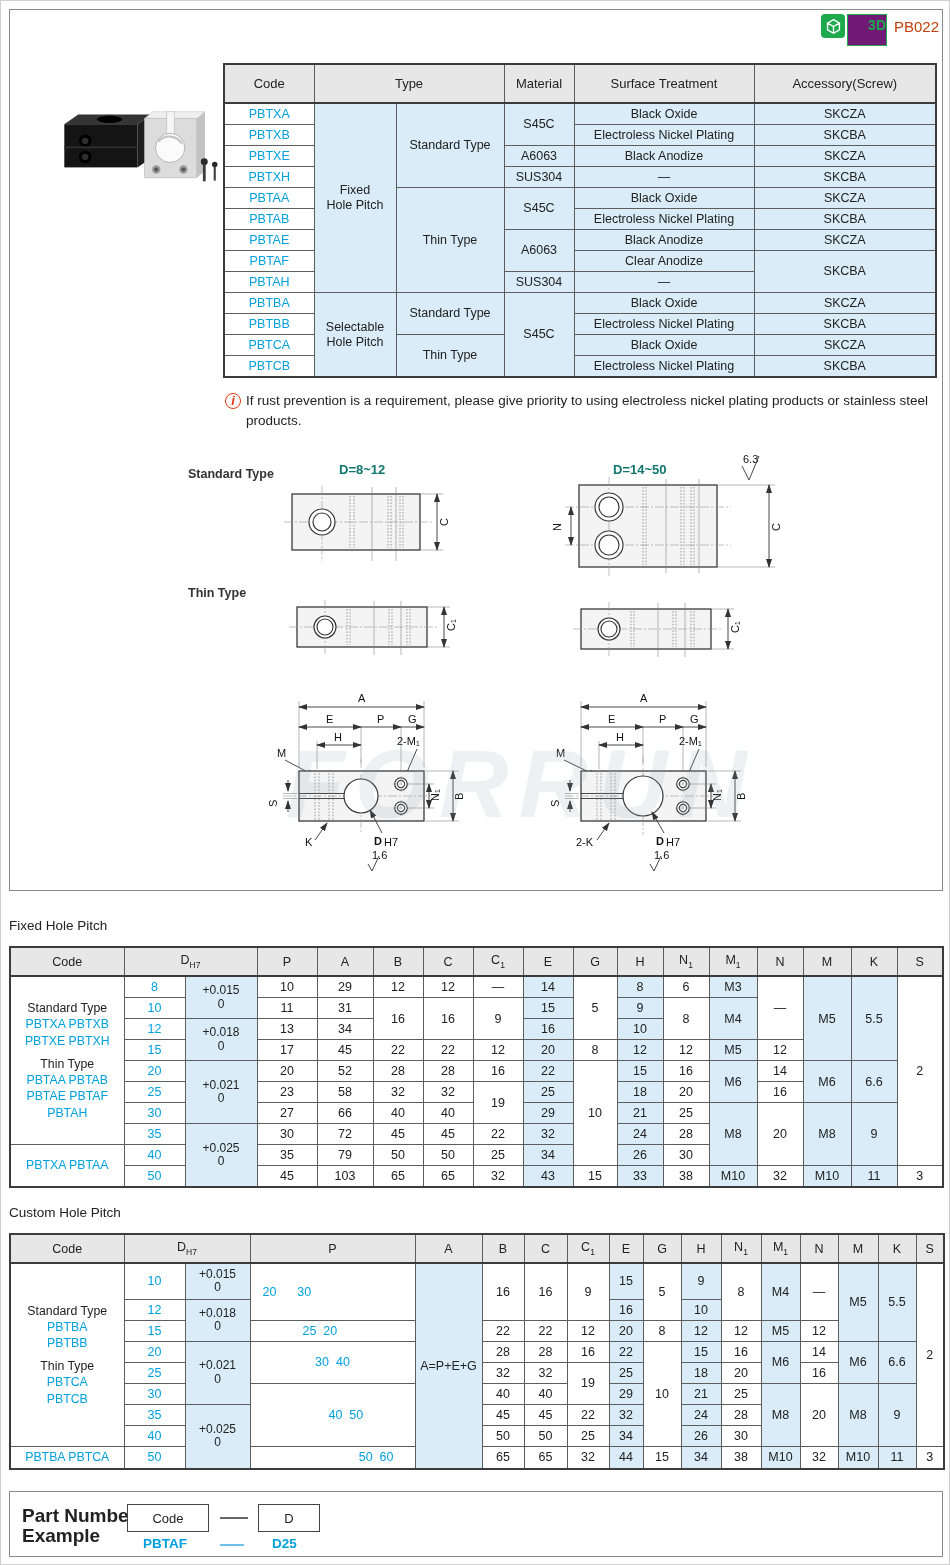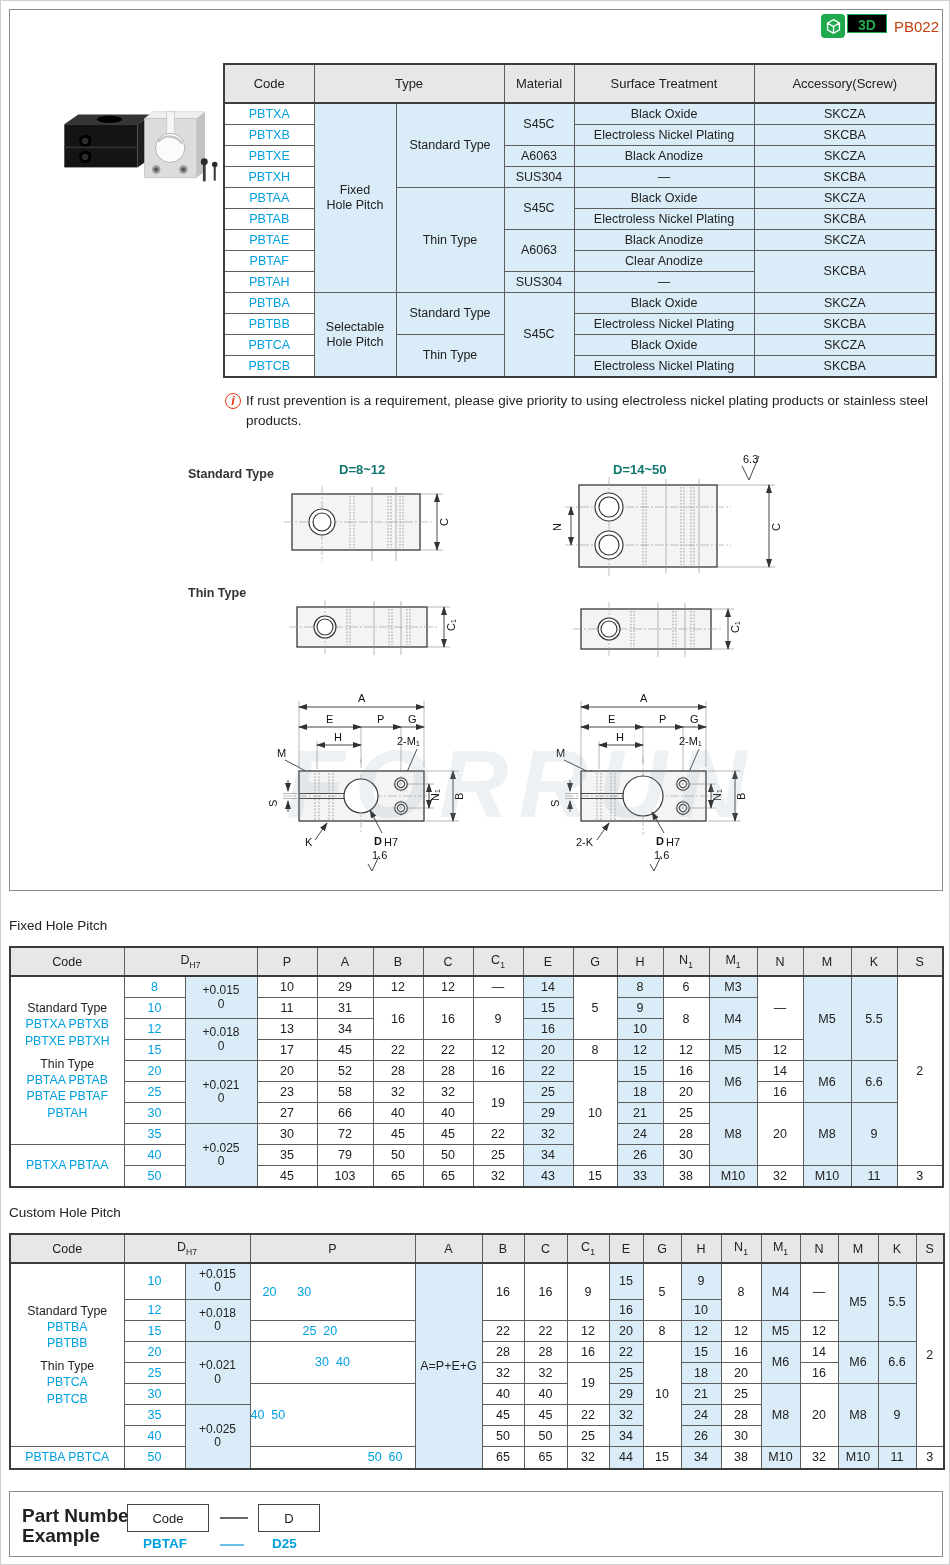--- a/index.html
+++ b/index.html
@@ -19,40 +19,40 @@
   td.dn{background:#fff;color:#00a0e0;}
   td.tol{white-space:pre-line;line-height:1.12;font-size:12px;}
   td.cd{background:#fff;font-size:12.3px;}
   td.cd div{line-height:1.32;}
   td.cd div.sp{height:7px;}
   td.cd div.bl{color:#00a0e0;}
   td.pr{background:#fff;color:#00a0e0;white-space:pre;font-size:12.5px;}
   td.p1{text-align:left;padding-left:12px;}
   td.p2{text-align:left;padding-left:52px;}
   td.p3{text-align:center;}
-  td.p4{text-align:left;}
-  td.p5{text-align:right;padding-right:12px;}
+  td.p4{text-align:left;padding-left:78px;}
+  td.p5{text-align:right;padding-right:21px;}
   #main-table th{height:37px;font-size:13px;}
   #main-table td{height:20px;white-space:pre-line;line-height:1.2;}
   #main-table td.cdm{background:#fff;color:#00a0e0;}
   
   .h-sec{font-size:13.5px;color:#222;}
   .note{display:flex;gap:5px;font-size:13.5px;line-height:1.45;width:708px;}
   .note .ic{color:#e8380d;font-weight:bold;flex:0 0 auto;font-size:13px;
             border:1.4px solid #e8380d;border-radius:50%;width:14px;height:14px;
             line-height:13px;text-align:center;margin-top:2px;font-style:italic;}
   .dwg-label{font-size:12.5px;font-weight:bold;color:#333;}
   .dblue{font-size:13px;font-weight:bold;color:#0f766e;}
   .wm{font-size:96px;font-weight:bold;color:rgba(140,165,185,0.16);
       letter-spacing:10px;pointer-events:none;z-index:5;white-space:nowrap;}
   
   .badge-ic{width:24px;height:24px;background:#1ea94c;border-radius:4px;
             display:flex;align-items:center;justify-content:center;}
-  .badge-3d{width:40px;height:19px;border:1.6px solid #1ea94c;box-sizing:border-box;
-            color:#1ea94c;font-weight:bold;font-size:14px;text-align:center;line-height:21px;background:#000000;}
+  .badge-3d{width:40px;height:32px;border:1.6px solid #1ea94c;box-sizing:border-box;
+            color:#1ea94c;font-weight:bold;font-size:14px;text-align:right;line-height:21px;background:#701a75;}
   .pbcode{font-size:15px;color:#c2410c;}
   
   .frame{border:1.4px solid #8a8a8a;box-sizing:border-box;}
   .pn-label{font-size:19px;font-weight:bold;line-height:1.3;}
   .pn-box{border:1.6px solid #444;box-sizing:border-box;text-align:center;
           font-size:13px;background:#fff;display:flex;align-items:center;justify-content:center;}
   .dash{height:2px;background:#666;}
   .dashb{height:2px;background:#6fc0e8;}
   .pn-blue{color:#00a0e0;font-size:13.5px;font-weight:bold;}
   

